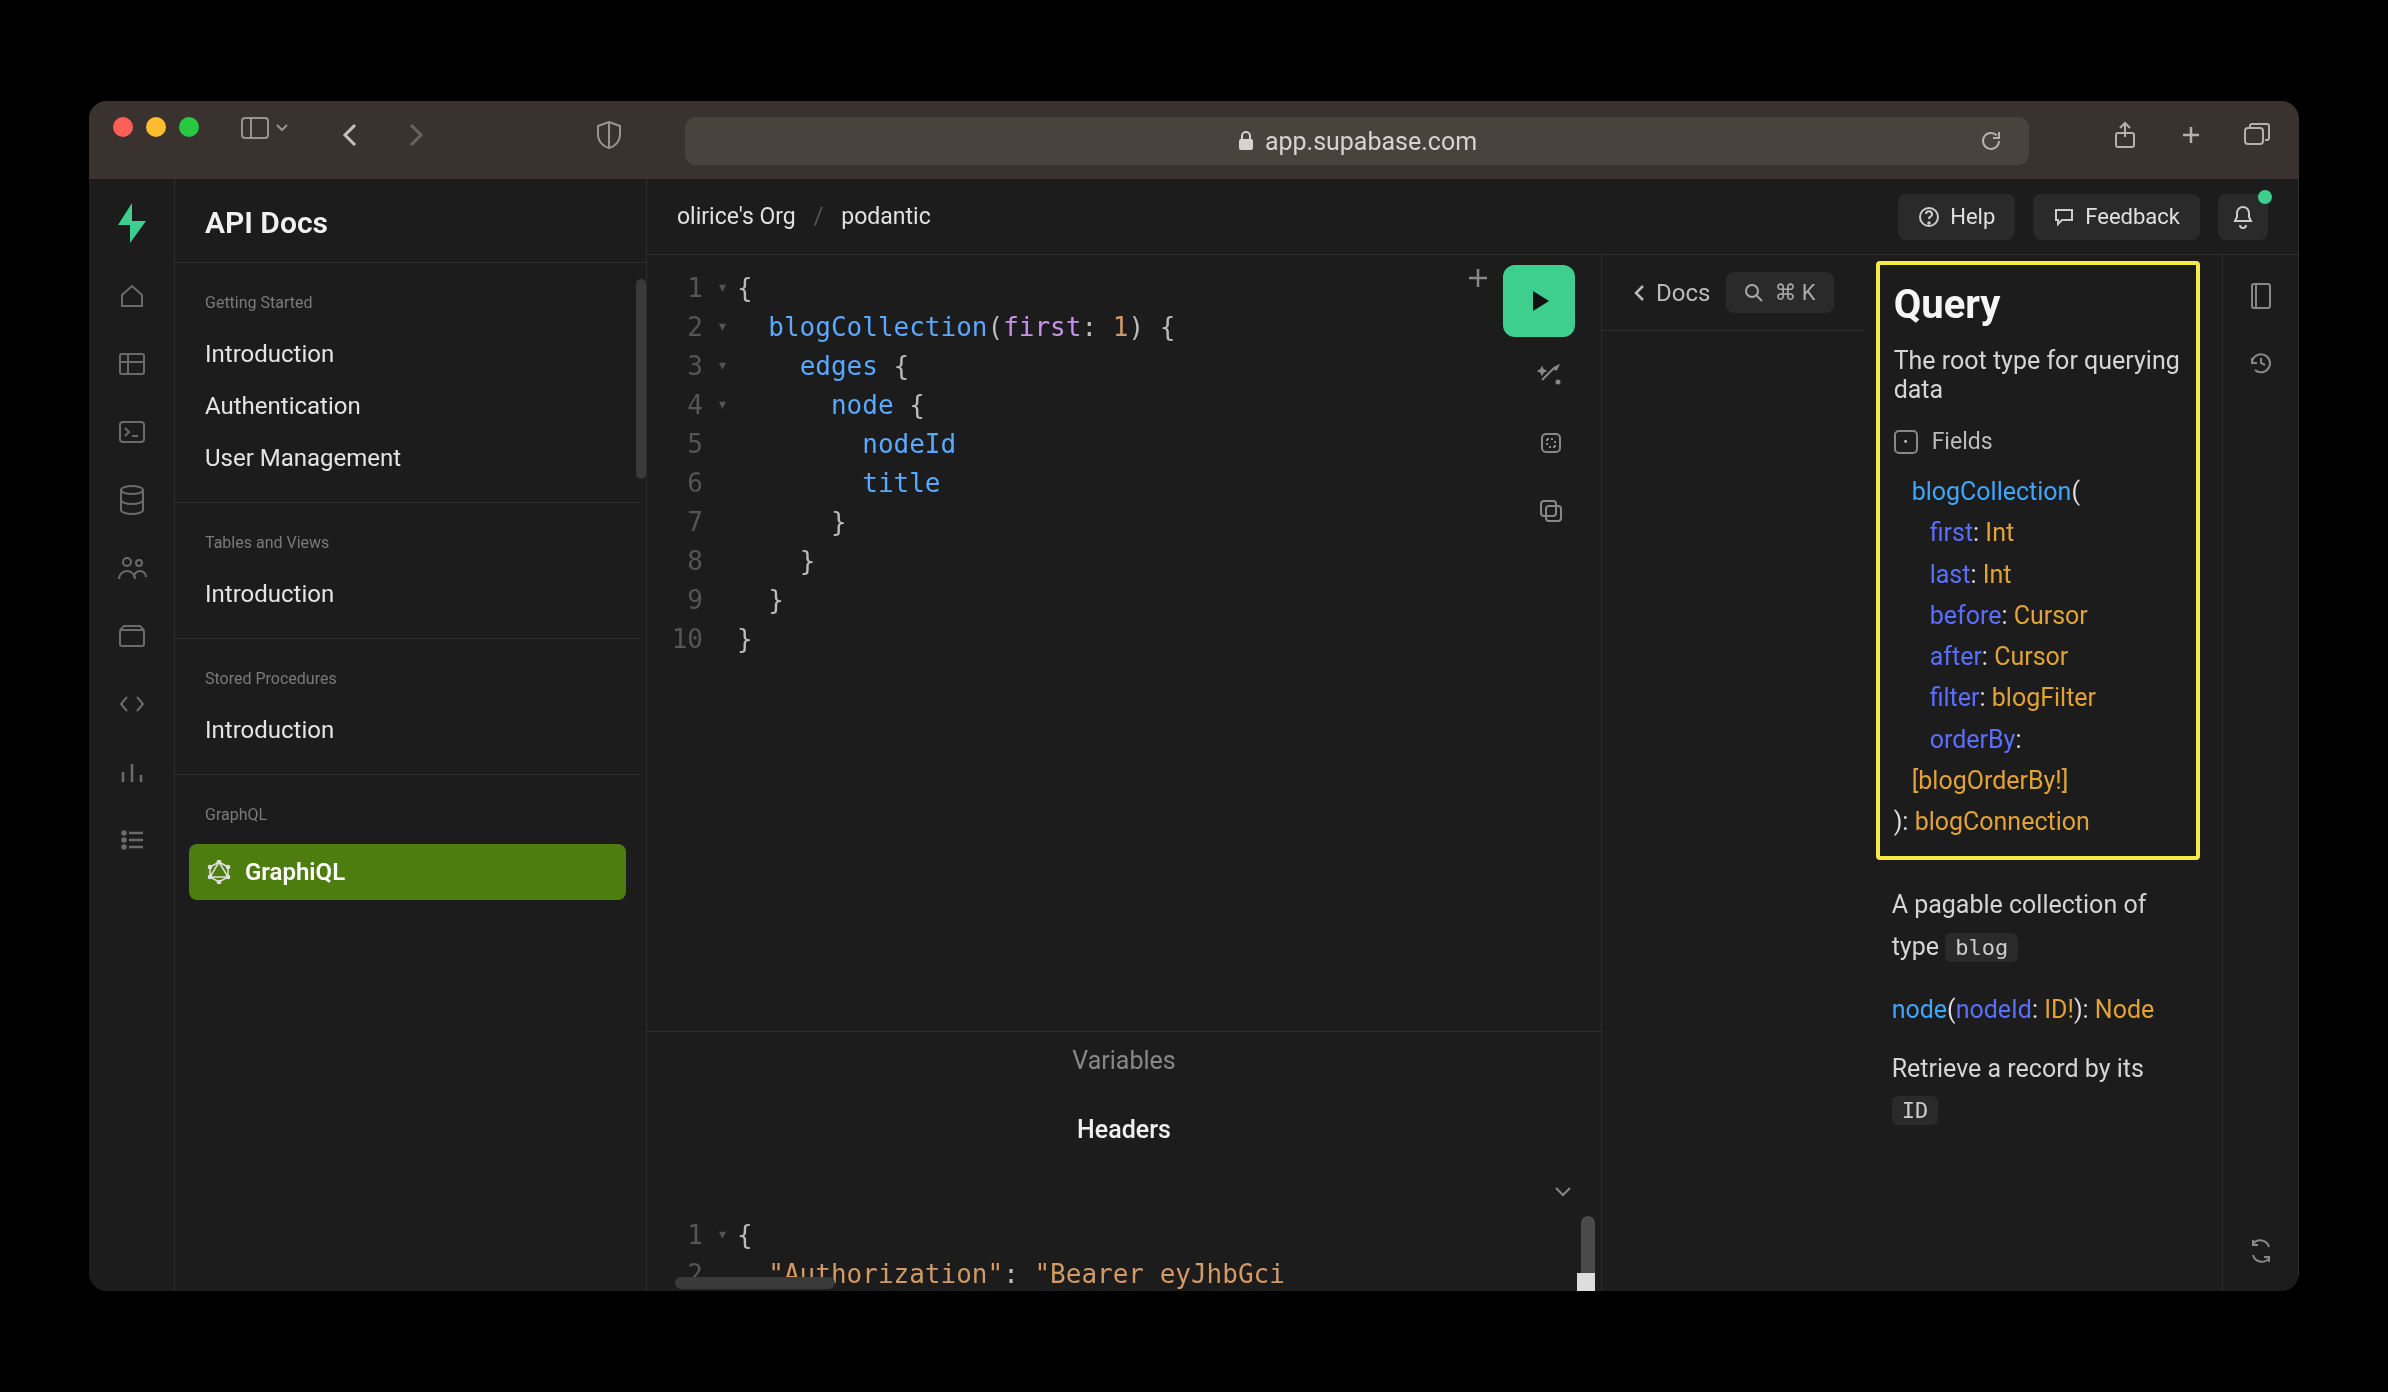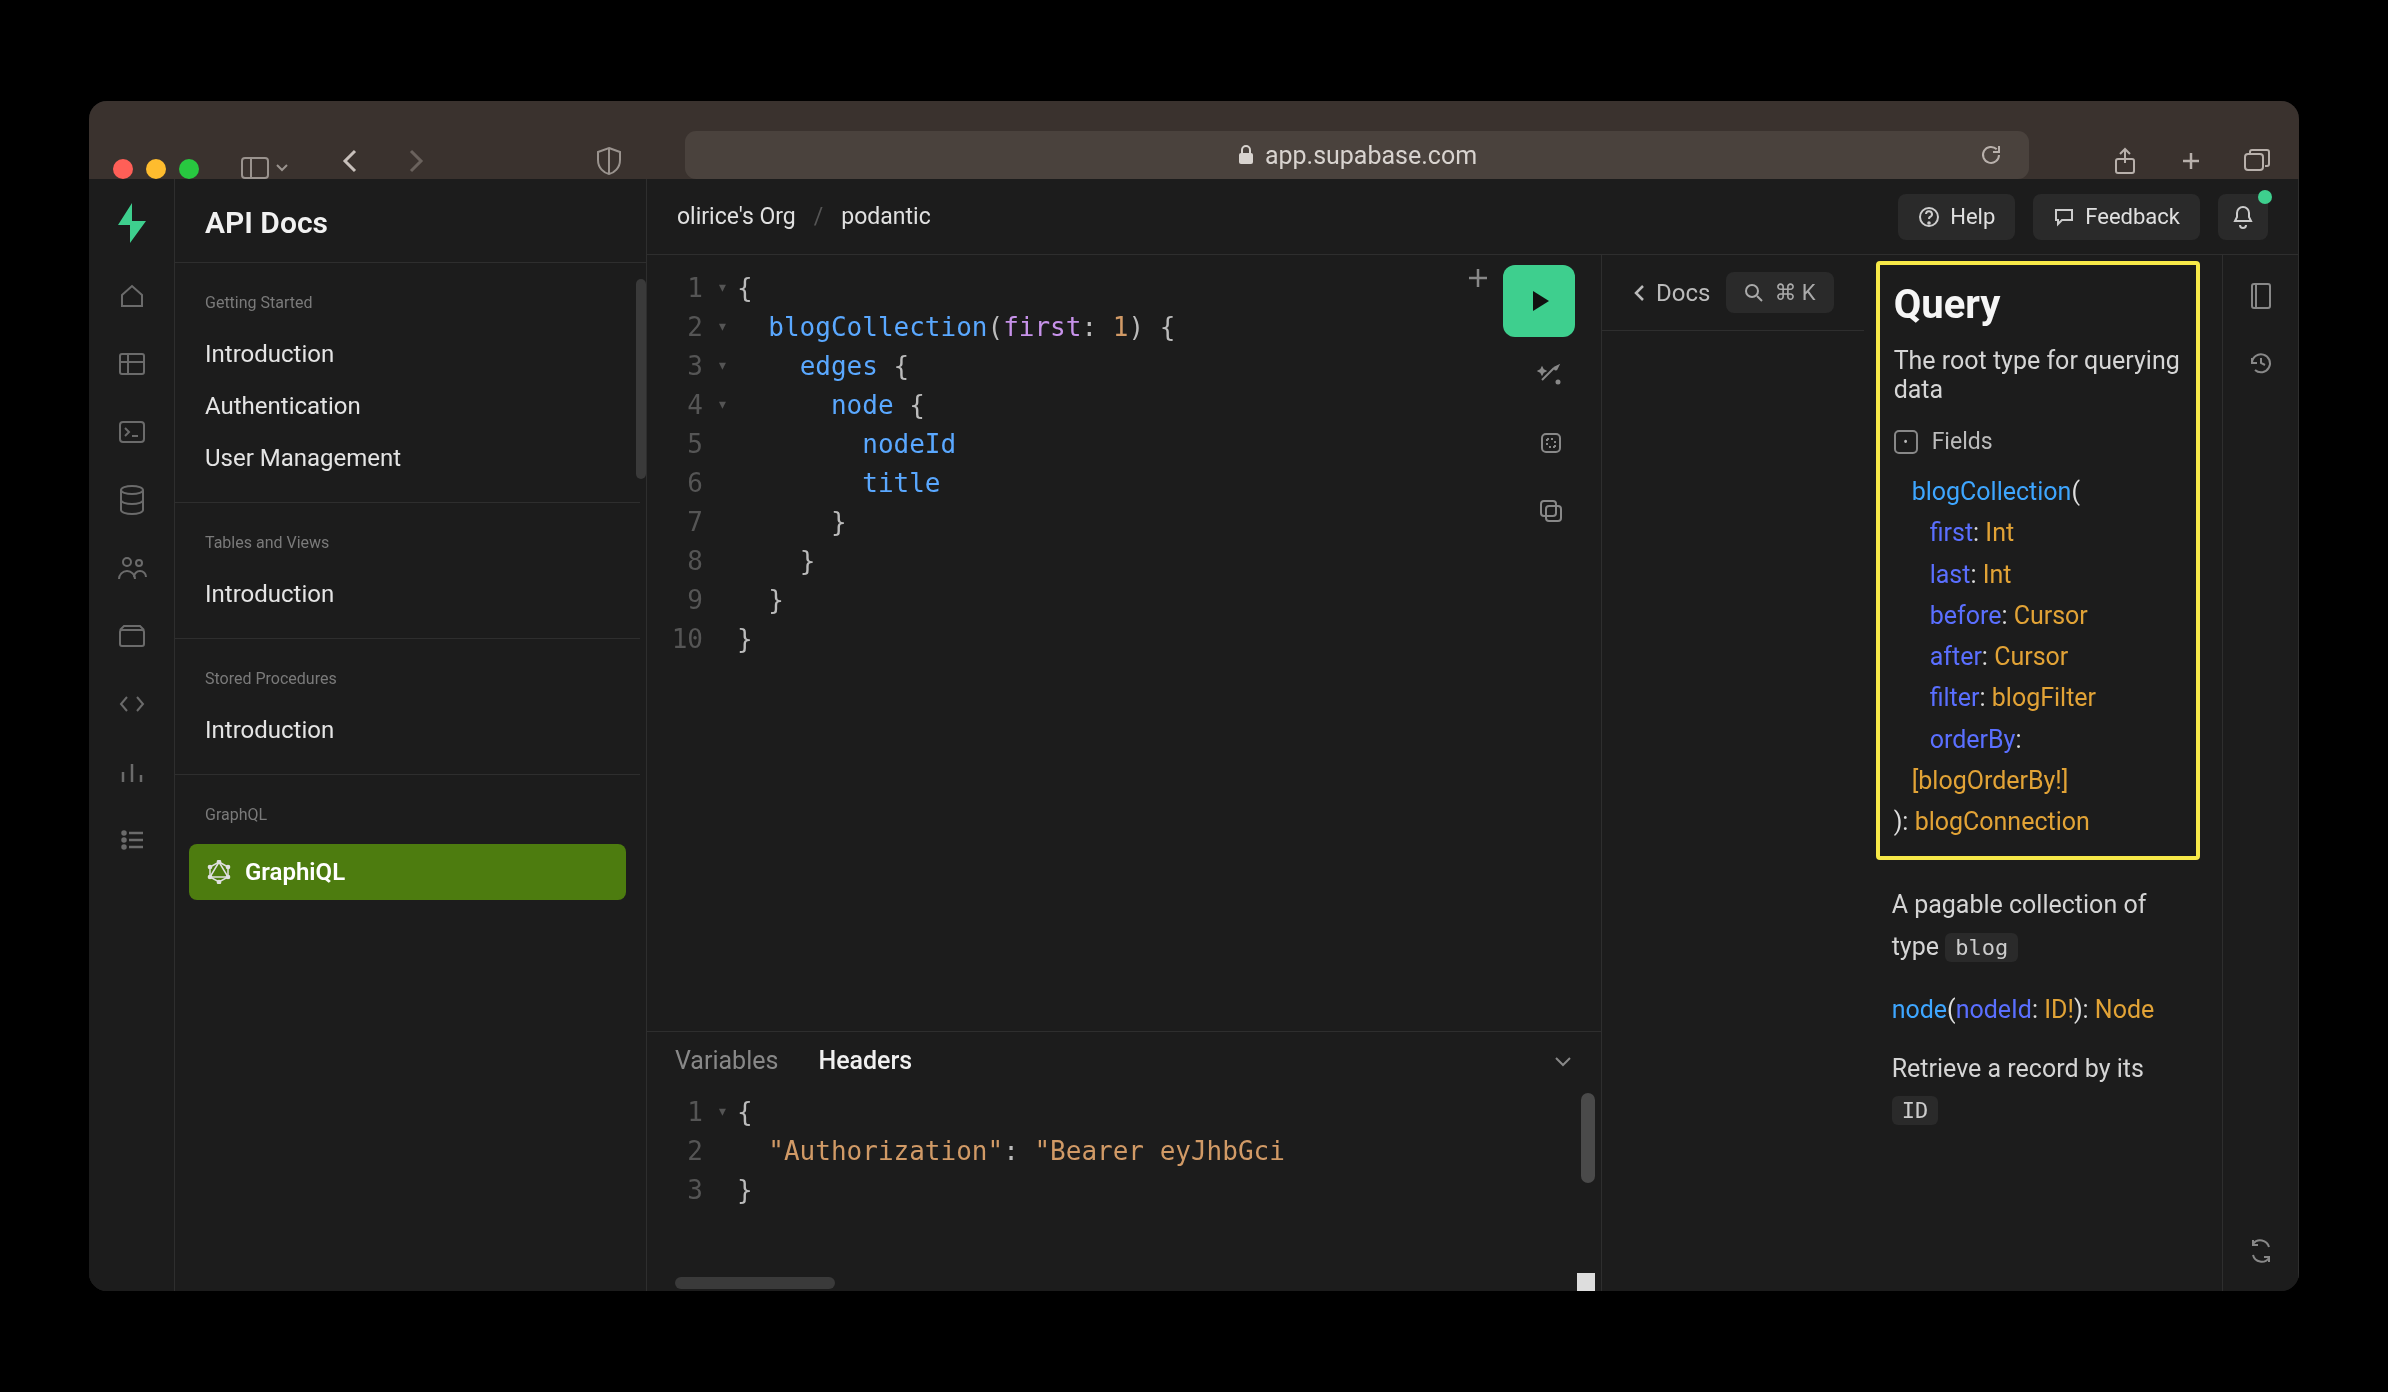--- a/index.html
+++ b/index.html
@@ -20,22 +20,22 @@
     overflow: hidden;
     box-shadow: 0 40px 80px rgba(0,0,0,0.6);
     display: flex;
     flex-direction: column;
   }
   
   .titlebar {
     height: 78px;
     background: #3a322e;
     display: flex;
-    align-items: flex-end;
-    padding: 0 24px;
+    align-items: flex-start;
+    padding: 16px 24px;
     gap: 18px;
     color: #aaa;
   }
   .traffic { display: flex; gap: 13px; margin-right: 24px; }
   .dot { width: 20px; height: 20px; border-radius: 50%; }
   .dot.r { background: #ff5f57; }
   .dot.y { background: #febc2e; }
   .dot.g { background: #28c840; }
   .tb-btn { width: 36px; height: 36px; display:flex;align-items:center;justify-content:center;color:#9a938e;}
   .sidebar-toggle { display:flex; align-items:center; gap:6px; margin-right:10px;}
@@ -195,20 +195,21 @@
     display:flex;
     flex-direction:column;
   }
   .vars-tabs {
     display:flex;
     align-items:center;
     padding: 14px 28px;
     gap:40px;
     color:#888;
     font-size:25px;
+    flex-direction:column;
   }
   .vars-tabs .tab.active { color:#f0f0f0; font-weight:500;}
   .vars-tabs .chev { margin-left:auto; color:#888;}
   .vars-code {
     flex:1;
     font-family: ui-monospace, Menlo, Monaco, monospace;
     font-size:26px;
     line-height:1.5;
     padding: 4px 0;
     position:relative;

